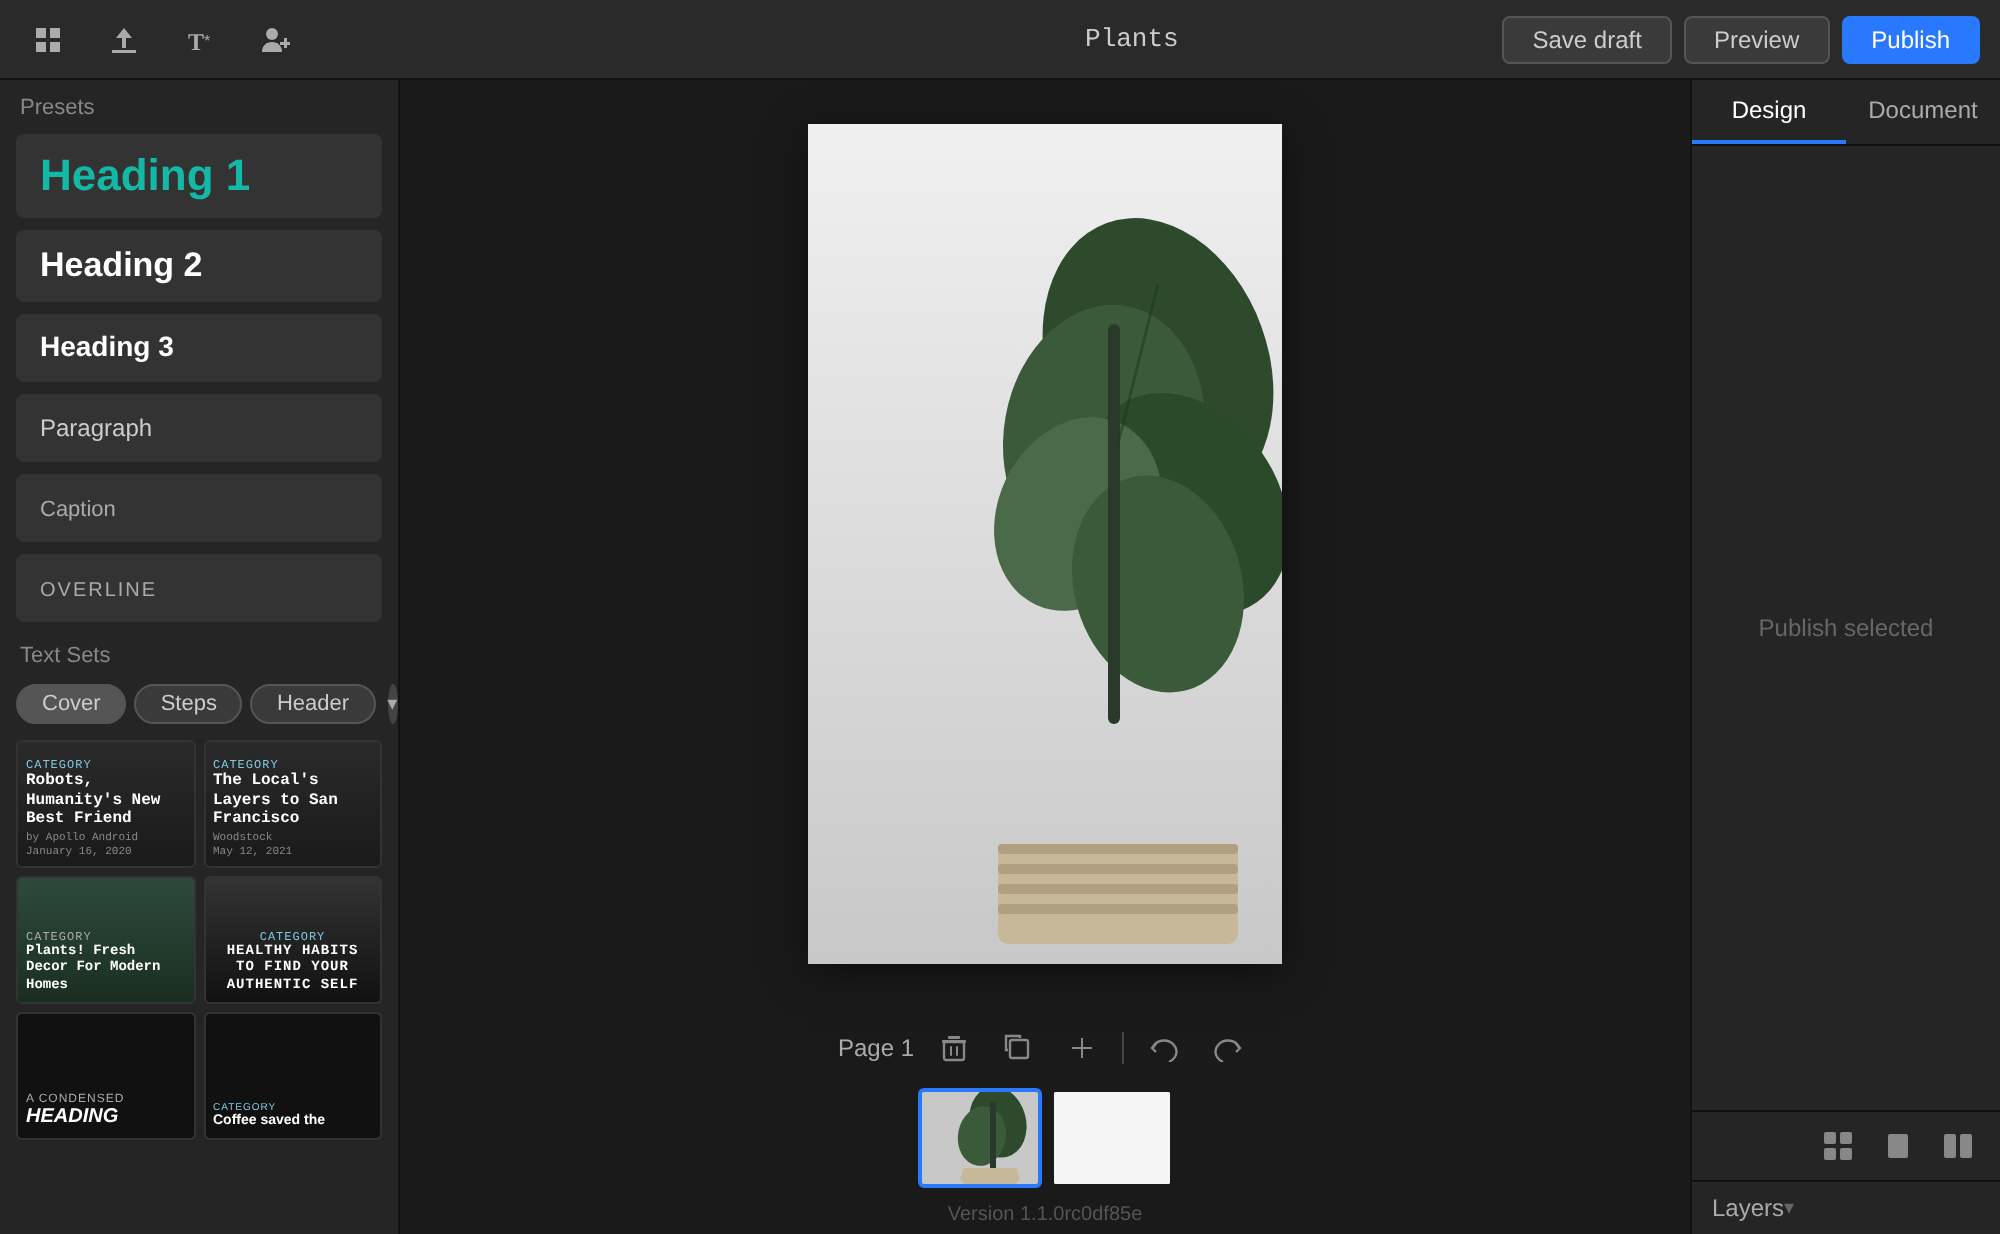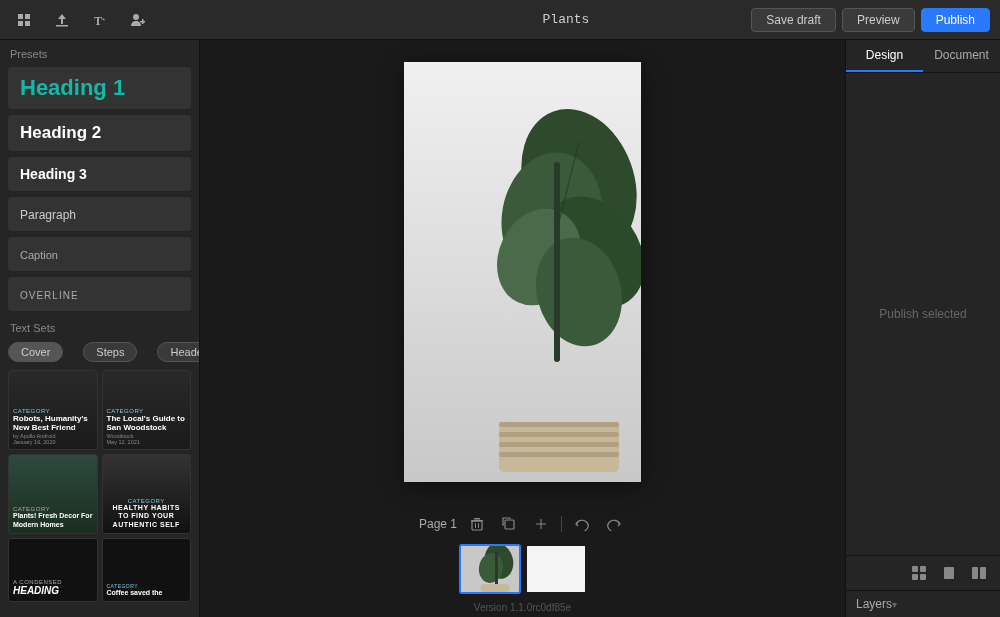--- a/index.html
+++ b/index.html
@@ -127,21 +127,21 @@
       color: #aaa;
       letter-spacing: 1px;
     }
     .text-sets-label {
       font-size: 11px;
       color: #888;
       padding: 8px 10px 4px;
     }
     .text-set-tabs {
       display: flex;
-      gap: 20px;
+      gap: 4px;
       padding: 4px 8px;
       align-items: center;
     }
     .text-set-tab {
       padding: 3px 12px;
       border-radius: 12px;
       background: #3a3a3a;
       color: #ccc;
       font-size: 11px;
       cursor: pointer;
@@ -167,23 +167,24 @@
       display: grid;
       grid-template-columns: 1fr 1fr;
       gap: 4px;
       padding: 4px 8px;
     }
     .preset-card {
       background: #0369a1;
       border-radius: 3px;
       overflow: hidden;
       cursor: pointer;
-      height: 80px;
+      height: 64px;
       position: relative;
       border: 1px solid #333;
+      font-family: Liberation Mono, monospace;
     }
     .preset-card-inner {
       width: 100%;
       height: 100%;
       display: flex;
       flex-direction: column;
       justify-content: flex-end;
       padding: 4px;
       background: linear-gradient(to bottom, #2a2a2a 0%, #1a1a1a 100%);
     }
@@ -474,21 +475,21 @@
         <div class="preset-card-inner">
           <div class="card-category">CATEGORY</div>
           <div class="card-title">Robots, Humanity's New Best Friend</div>
           <div class="card-meta">by Apollo Android</div>
           <div class="card-meta">January 16, 2020</div>
         </div>
       </div>
       <div class="preset-card">
         <div class="preset-card-inner">
           <div class="card-category">CATEGORY</div>
-          <div class="card-title">The Local's Guide to San Woodstock</div>
+          <div class="card-title">The Local's Layers to San Francisco</div>
           <div class="card-meta">Woodstock</div>
           <div class="card-meta">May 12, 2021</div>
         </div>
       </div>
       <div class="preset-card">
         <div class="preset-card-inner" style="background: linear-gradient(to bottom, #2d4a3e 0%, #1a2e20 100%);">
           <div class="card-category" style="color:#aaa;">CATEGORY</div>
           <div class="card-title" style="font-size:7px;">Plants! Fresh Decor For Modern Homes</div>
           <div class="card-meta"></div>
         </div>

